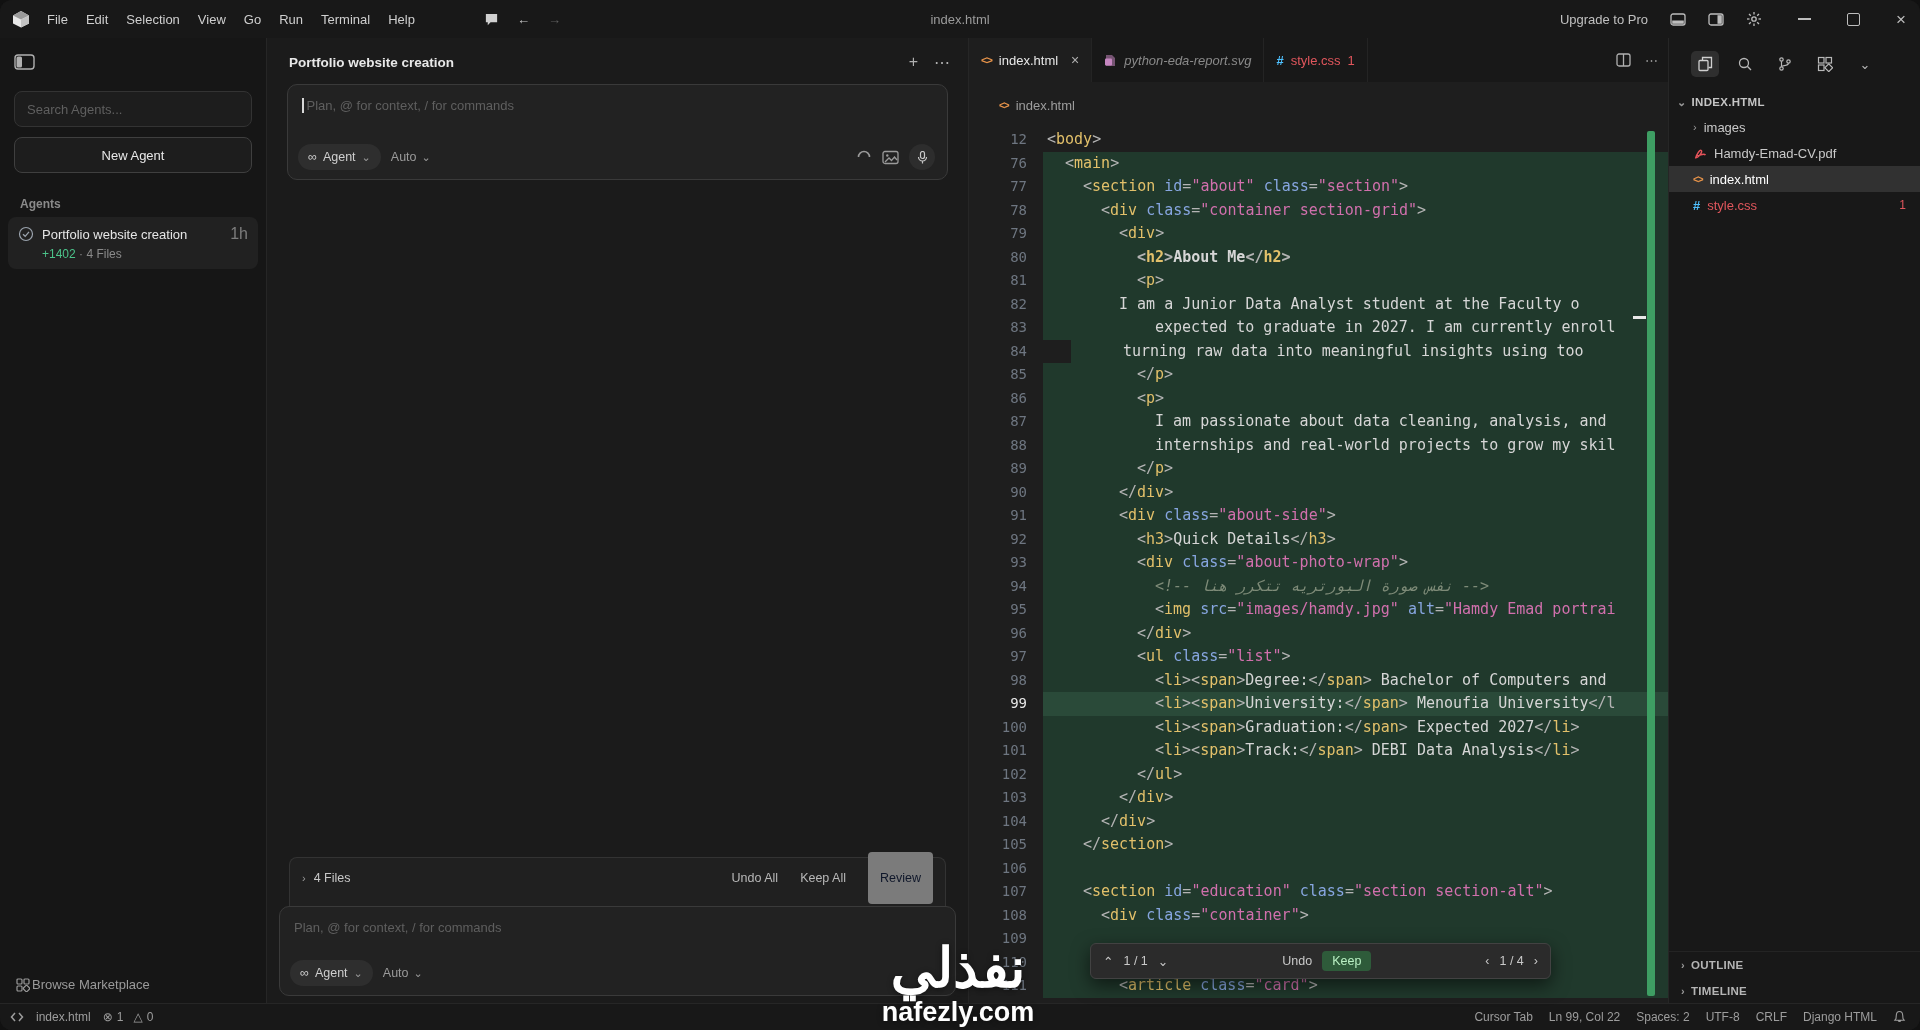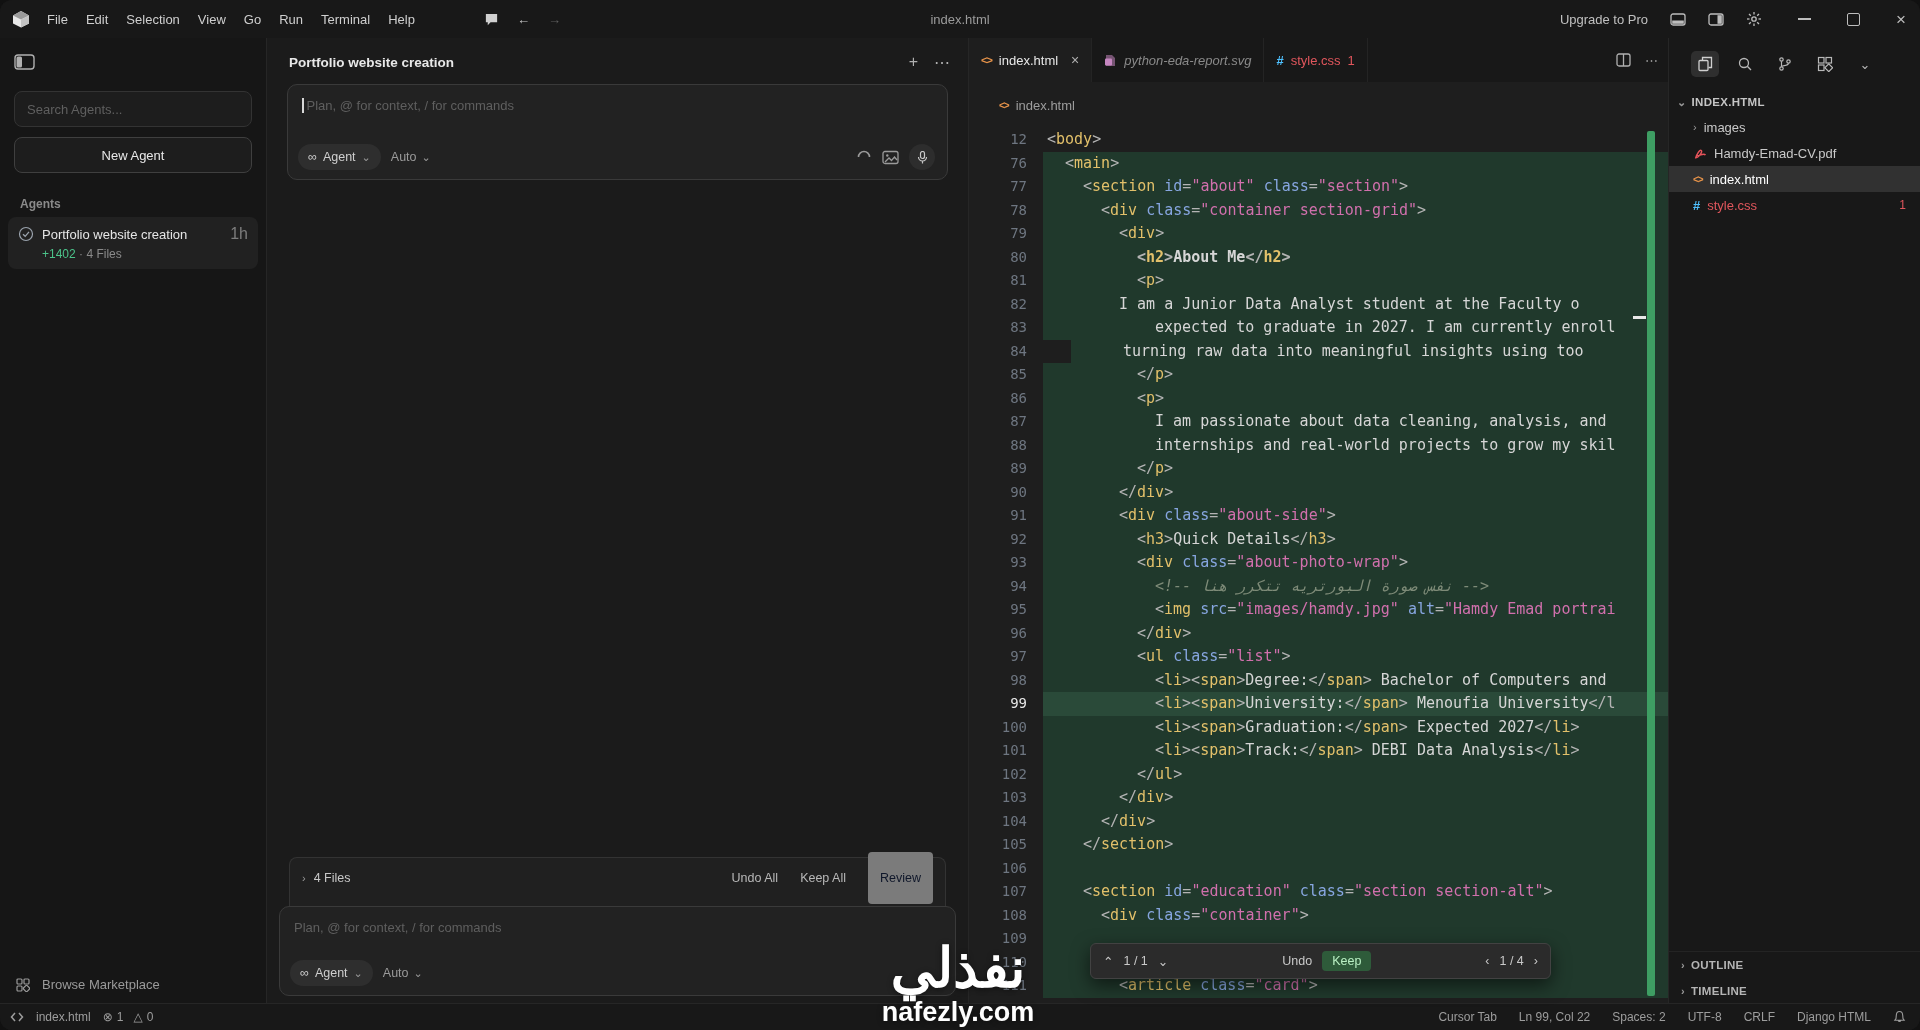--- a/index.html
+++ b/index.html
@@ -29,21 +29,21 @@
   .sb-search input{background:transparent;border:0;outline:0;color:#8a8a8a;font-size:13px;width:100%;font-family:"Liberation Sans",sans-serif;}
   .sb-search input::placeholder{color:#5f5f5f;}
   .sb-newagent{margin:10px 14px 0 14px;height:34px;background:#1d1d1d;border:1px solid #3f3f3f;border-radius:8px;display:flex;align-items:center;justify-content:center;color:#e8e8e8;font-size:13px;}
   .sb-section{margin:24px 0 6px 20px;color:#8a8a8a;font-size:12px;font-weight:bold;}
   .agent-item{margin:0 8px;background:#212121;border-radius:8px;padding:8px 10px;}
   .agent-row1{display:flex;align-items:center;gap:8px;}
   .agent-title{color:#e6e6e6;font-size:13px;flex:1;white-space:nowrap;overflow:hidden;}
   .agent-time{color:#7d7d7d;font-size:16px;}
   .agent-row2{margin:4px 0 0 24px;font-size:12px;color:#8a8a8a;}
   .agent-added{color:var(--added-green);}
-  .sb-bottom{position:absolute;left:16px;bottom:12px;display:flex;align-items:center;gap:12px;color:#9a9a9a;font-size:13px;}
+  .sb-bottom{position:absolute;left:16px;bottom:12px;display:flex;align-items:center;gap:2px;color:#9a9a9a;font-size:13px;}
   
   .chat-header{display:flex;align-items:center;padding:15px 18px 0 22px;}
   .chat-header-title{color:#e8e8e8;font-weight:bold;font-size:13.5px;flex:1;}
   .chat-header-icons{display:flex;gap:16px;color:#b0b0b0;font-size:16px;}
   .chat-input{position:relative;margin:12px 20px 0 20px;height:94px;background:#222;border:1px solid #3a3a3a;border-radius:10px;}
   .ci-placeholder{display:flex;align-items:center;padding:13px 14px 0 14px;color:#5f5f5f;font-size:13px;}
   .caret{display:inline-block;width:1.5px;height:15px;background:#d8d8d8;margin-right:3px;}
   .ci-row{position:absolute;left:10px;right:12px;bottom:9px;display:flex;align-items:center;gap:10px;}
   .agent-pill{display:flex;align-items:center;gap:6px;background:#2e2e2e;border-radius:14px;height:26px;padding:0 10px;color:#cfcfcf;font-size:12.5px;}
   .mode-select{display:flex;align-items:center;gap:5px;color:#9a9a9a;font-size:12.5px;}
@@ -94,21 +94,21 @@
   .ex-row .tagico{color:var(--html-orange);font-weight:bold;font-size:10px;letter-spacing:-1px;}
   .ex-row .hashico{color:var(--css-blue);font-weight:bold;}
   .ex-row .cssname{color:var(--error-red);}
   .ex-badge{position:absolute;right:14px;color:var(--error-red);font-size:12px;}
   .ex-bottom{position:absolute;left:0;right:0;bottom:0;border-top:1px solid #242424;}
   .ex-brow{display:flex;align-items:center;gap:6px;height:26px;padding-left:12px;color:#b5b5b5;font-weight:bold;font-size:11.5px;letter-spacing:.3px;}
   
   .statusbar{position:absolute;left:0;right:0;bottom:0;height:26px;background:#181818;border-top:1px solid #262626;display:flex;align-items:center;color:#9d9d9d;font-size:12px;z-index:35;}
   .st-left{display:flex;align-items:center;gap:12px;margin-left:10px;flex:1;}
   .st-probs{display:flex;align-items:center;gap:4px;}
-  .st-right{display:flex;align-items:center;gap:22px;margin-right:14px;}
+  .st-right{display:flex;align-items:center;gap:16px;margin-right:14px;}
   
   .watermark{position:absolute;left:768px;width:380px;bottom:4px;text-align:center;z-index:50;color:#fff;text-shadow:0 1px 6px rgba(0,0,0,.45);pointer-events:none;}
   .wm-ar{font-size:55px;font-weight:bold;line-height:1.05;}
   .wm-site{font-size:27px;font-weight:bold;line-height:1.05;}
 </style>
 </head>
 <body>
 
 <div id="app">
 

